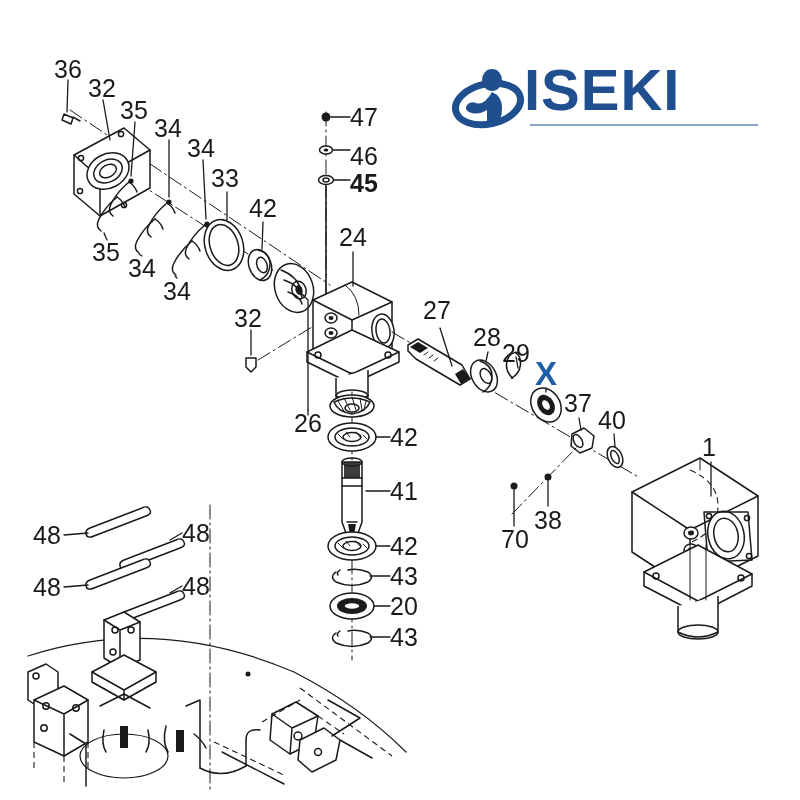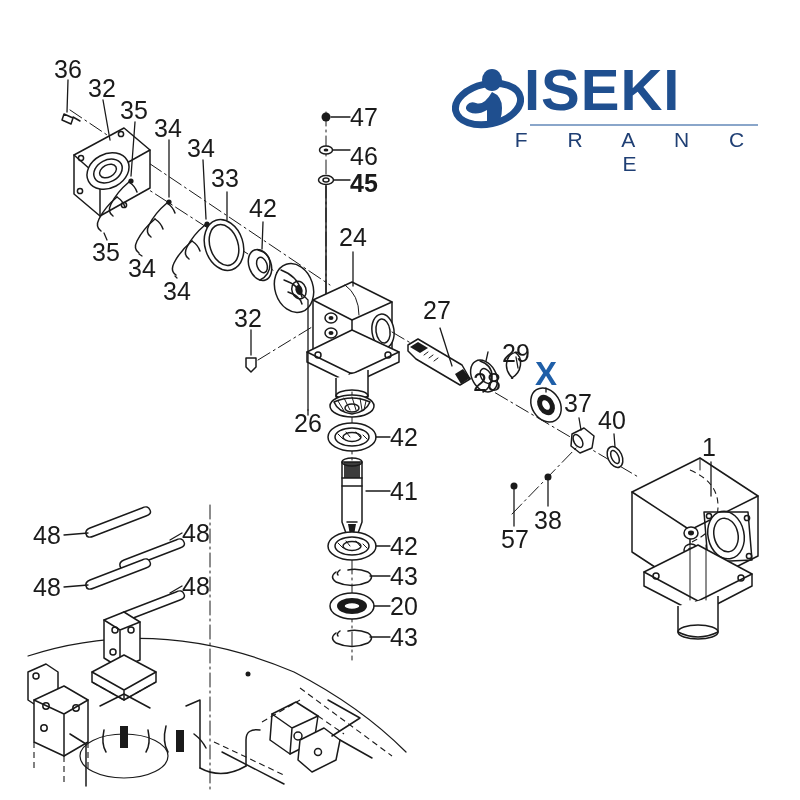--- a/index.html
+++ b/index.html
@@ -390,47 +390,46 @@
   <div id="logo">
     <svg id="logoMark" viewBox="0 0 72 72">
       <ellipse cx="36" cy="42" rx="33" ry="20" transform="rotate(-12 36 42)" fill="none" stroke="#1f4f8f" stroke-width="7"></ellipse>
       <ellipse cx="40" cy="18" rx="10" ry="11" fill="#1f4f8f"></ellipse>
       <path d="M40,30 q10,4 10,16 q0,12 -6,18 l-9,0 l0,-16 q-10,6 -18,2 q-5,-3 -2,-7 q3,-4 9,-2 q8,3 16,-11 z" fill="#1f4f8f"></path>
     </svg>
     <svg id="logoWord" viewBox="0 0 240 62">
       <text x="0" y="50" font-family="Liberation Sans, sans-serif" font-size="58" font-weight="bold" fill="#1f4f8f" letter-spacing="1">ISEKI</text>
     </svg>
     <div id="logoRule"></div>
-    <div id="logoFrance">F R A N C E</div>
   </div>
 
   <div id="callouts">
       <div class="num" style="left: 68px; top: 69px;">36</div>
       <div class="num" style="left: 102px; top: 88px;">32</div>
       <div class="num" style="left: 134px; top: 110px;">35</div>
       <div class="num" style="left: 168px; top: 128px;">34</div>
       <div class="num" style="left: 201px; top: 148px;">34</div>
       <div class="num" style="left: 225px; top: 178px;">33</div>
       <div class="num" style="left: 263px; top: 208px;">42</div>
       <div class="num" style="left: 106px; top: 252px;">35</div>
       <div class="num" style="left: 142px; top: 268px;">34</div>
       <div class="num" style="left: 177px; top: 291px;">34</div>
       <div class="num" style="left: 248px; top: 318px;">32</div>
       <div class="num" style="left: 308px; top: 423px;">26</div>
       <div class="num" style="left: 364px; top: 117px; text-align: center;">47</div>
       <div class="num" style="left: 364px; top: 156px;">46</div>
       <div class="num" style="left: 364px; top: 183px; font-weight: bold;">45</div>
       <div class="num" style="left: 353px; top: 237px;">24</div>
       <div class="num" style="left: 437px; top: 310px;">27</div>
-      <div class="num" style="left: 487px; top: 337px; margin-top: 45px;">28</div>
+      <div class="num" style="left: 487px; top: 337px;">28</div>
       <div class="num" style="left: 516px; top: 353px;">29</div>
       <div class="num" style="left: 578px; top: 403px;">37</div>
       <div class="num" style="left: 612px; top: 420px;">40</div>
       <div class="num" style="left: 548px; top: 520px;">38</div>
-      <div class="num" style="left: 515px; top: 539px;">57</div>
+      <div class="num" style="left: 515px; top: 539px;">70</div>
       <div class="num" style="left: 709px; top: 447px;">1</div>
       <div class="num" style="left: 404px; top: 437px;">42</div>
       <div class="num" style="left: 404px; top: 491px;">41</div>
       <div class="num" style="left: 404px; top: 546px;">42</div>
       <div class="num" style="left: 404px; top: 576px;">43</div>
       <div class="num" style="left: 404px; top: 606px;">20</div>
       <div class="num" style="left: 404px; top: 637px;">43</div>
       <div class="num" style="left: 47px; top: 535px;">48</div>
       <div class="num" style="left: 196px; top: 533px;">48</div>
       <div class="num" style="left: 47px; top: 587px;">48</div>

